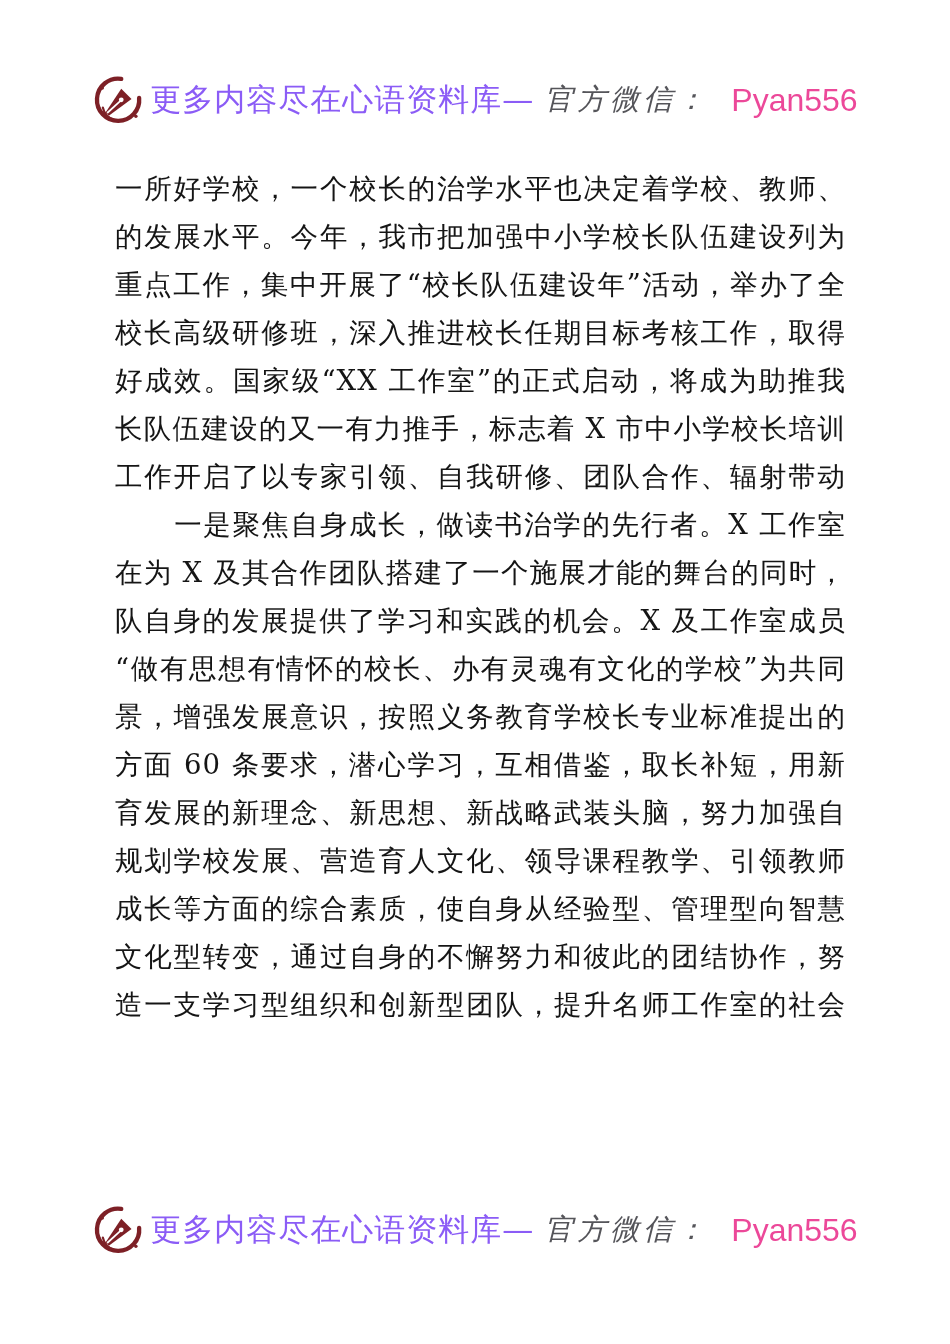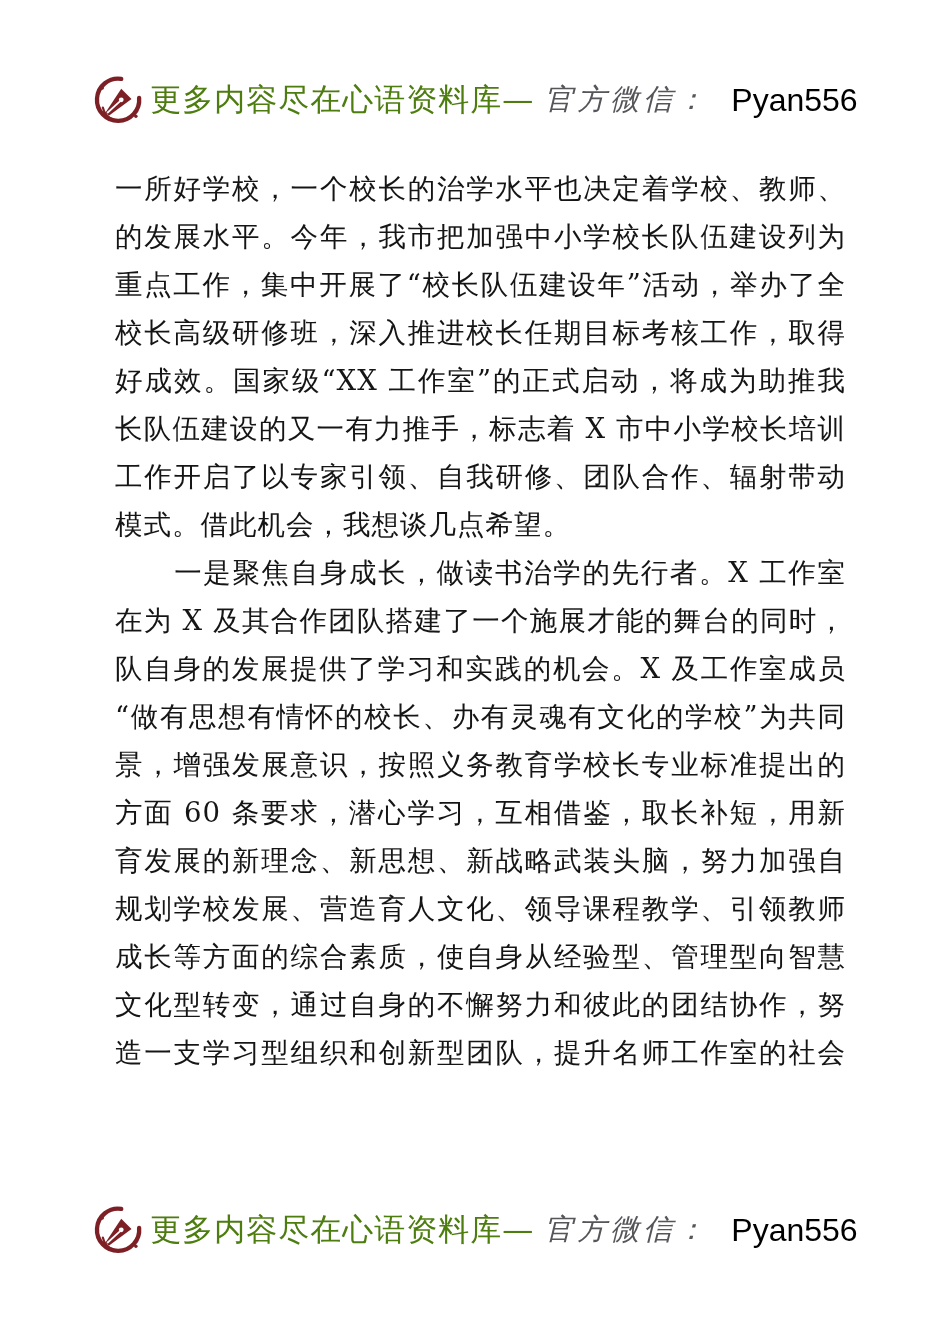--- a/index.html
+++ b/index.html
@@ -23,33 +23,33 @@
   }
   .banner.top { top: 74px; }
   .banner.bottom { top: 1204px; }
   .banner .logo {
     width: 52px;
     height: 52px;
     margin-right: 6px;
     flex: 0 0 auto;
   }
   .brand {
-    color: #4d7c0f;
+    color: #8b5cf6;
     font-size: 31px;
     letter-spacing: 1px;
   }
   .wechat-label {
     color: #55555a;
     font-size: 29px;
     font-style: italic;
     letter-spacing: 4px;
     margin-left: 10px;
   }
   .wechat-id {
-    color: #000000;
+    color: #ec4899;
     font-size: 32px;
     font-family: "Liberation Sans", "DejaVu Sans", sans-serif;
     margin-left: 22px;
   }
   .doc-body {
     position: absolute;
     left: 115px;
     top: 164px;
     width: 731px;
     font-size: 27.5px;
@@ -91,21 +91,20 @@
   </div>
 
   <div class="doc-body">
     <div class="line">一所好学校，一个校长的治学水平也决定着学校、教师、学生</div>
     <div class="line">的发展水平。今年，我市把加强中小学校长队伍建设列为年度</div>
     <div class="line">重点工作，集中开展了“校长队伍建设年”活动，举办了全市</div>
     <div class="line">校长高级研修班，深入推进校长任期目标考核工作，取得了良</div>
     <div class="line">好成效。国家级“XX 工作室”的正式启动，将成为助推我市校</div>
     <div class="line">长队伍建设的又一有力推手，标志着 X 市中小学校长培训和培养</div>
     <div class="line">工作开启了以专家引领、自我研修、团队合作、辐射带动的新</div>
-    <div class="line end">模式。借此机会，我想谈几点希望。</div>
     <div class="line indent">一是聚焦自身成长，做读书治学的先行者。X 工作室的成立</div>
     <div class="line">在为 X 及其合作团队搭建了一个施展才能的舞台的同时，也为团</div>
     <div class="line">队自身的发展提供了学习和实践的机会。X 及工作室成员要以</div>
     <div class="line">“做有思想有情怀的校长、办有灵魂有文化的学校”为共同愿</div>
     <div class="line">景，增强发展意识，按照义务教育学校长专业标准提出的六个</div>
     <div class="line">方面 60 条要求，潜心学习，互相借鉴，取长补短，用新时代教</div>
     <div class="line">育发展的新理念、新思想、新战略武装头脑，努力加强自身在</div>
     <div class="line">规划学校发展、营造育人文化、领导课程教学、引领教师专业</div>
     <div class="line">成长等方面的综合素质，使自身从经验型、管理型向智慧型、</div>
     <div class="line">文化型转变，通过自身的不懈努力和彼此的团结协作，努力打</div>

